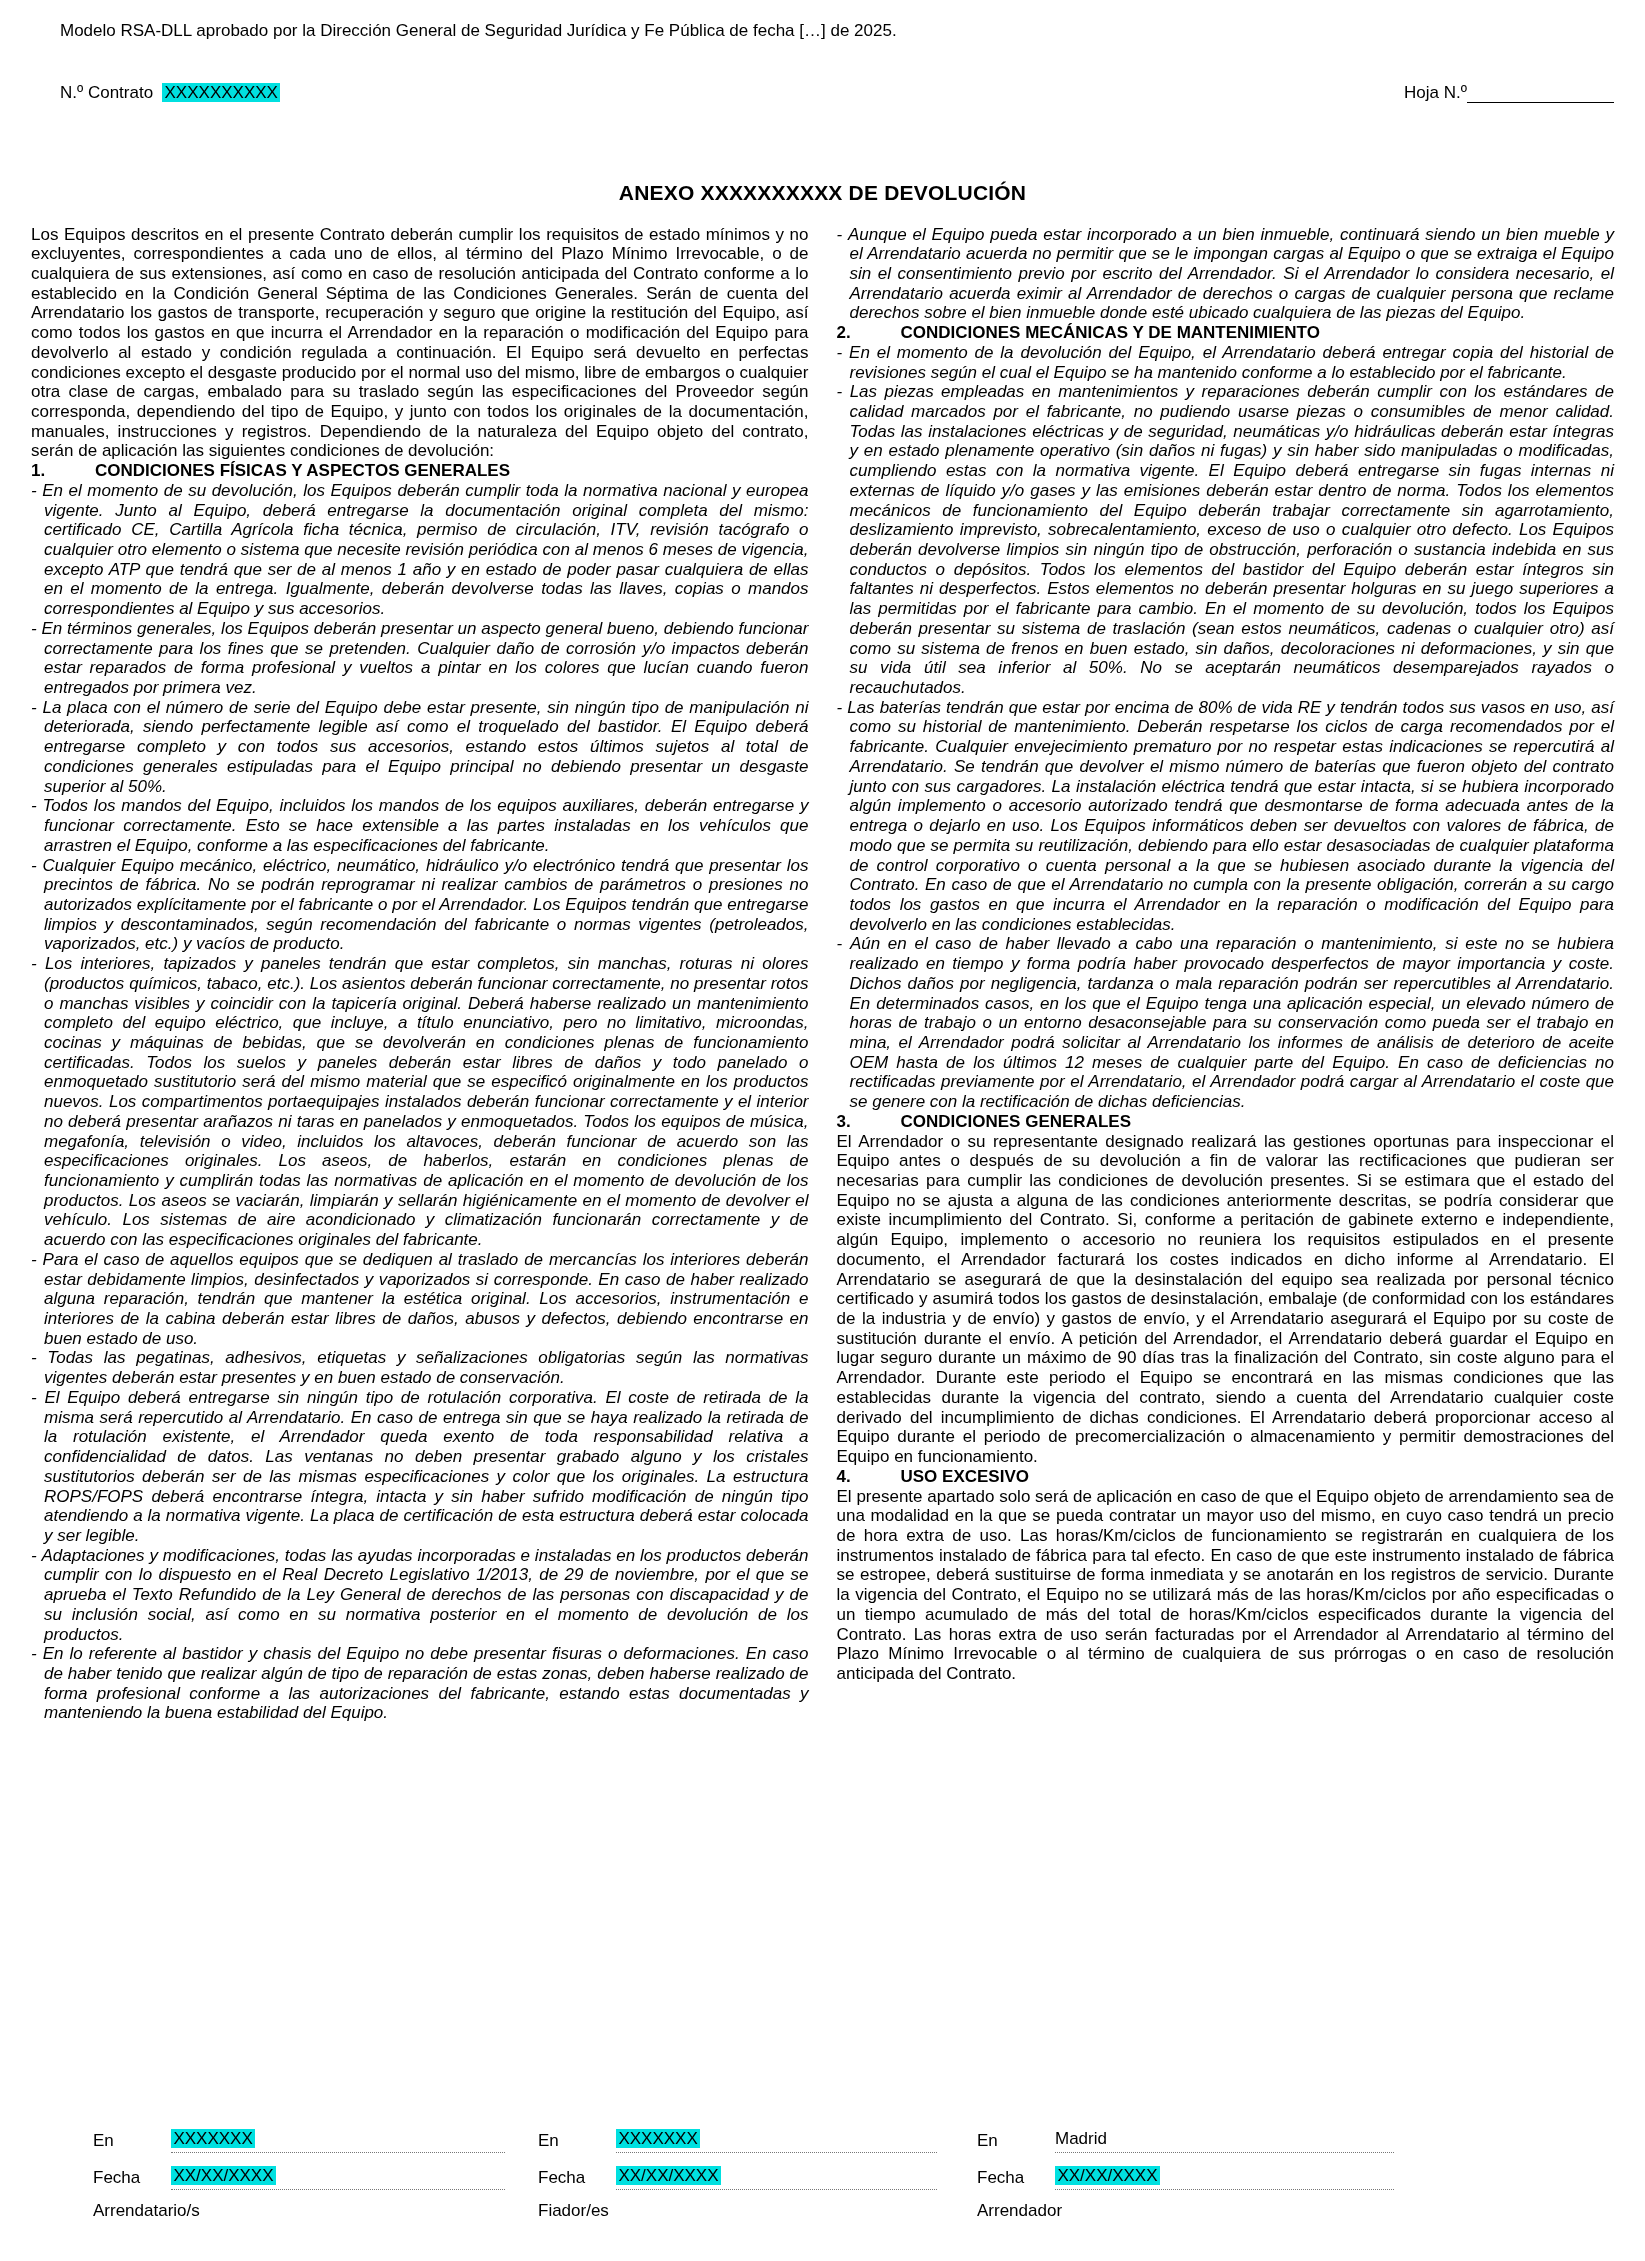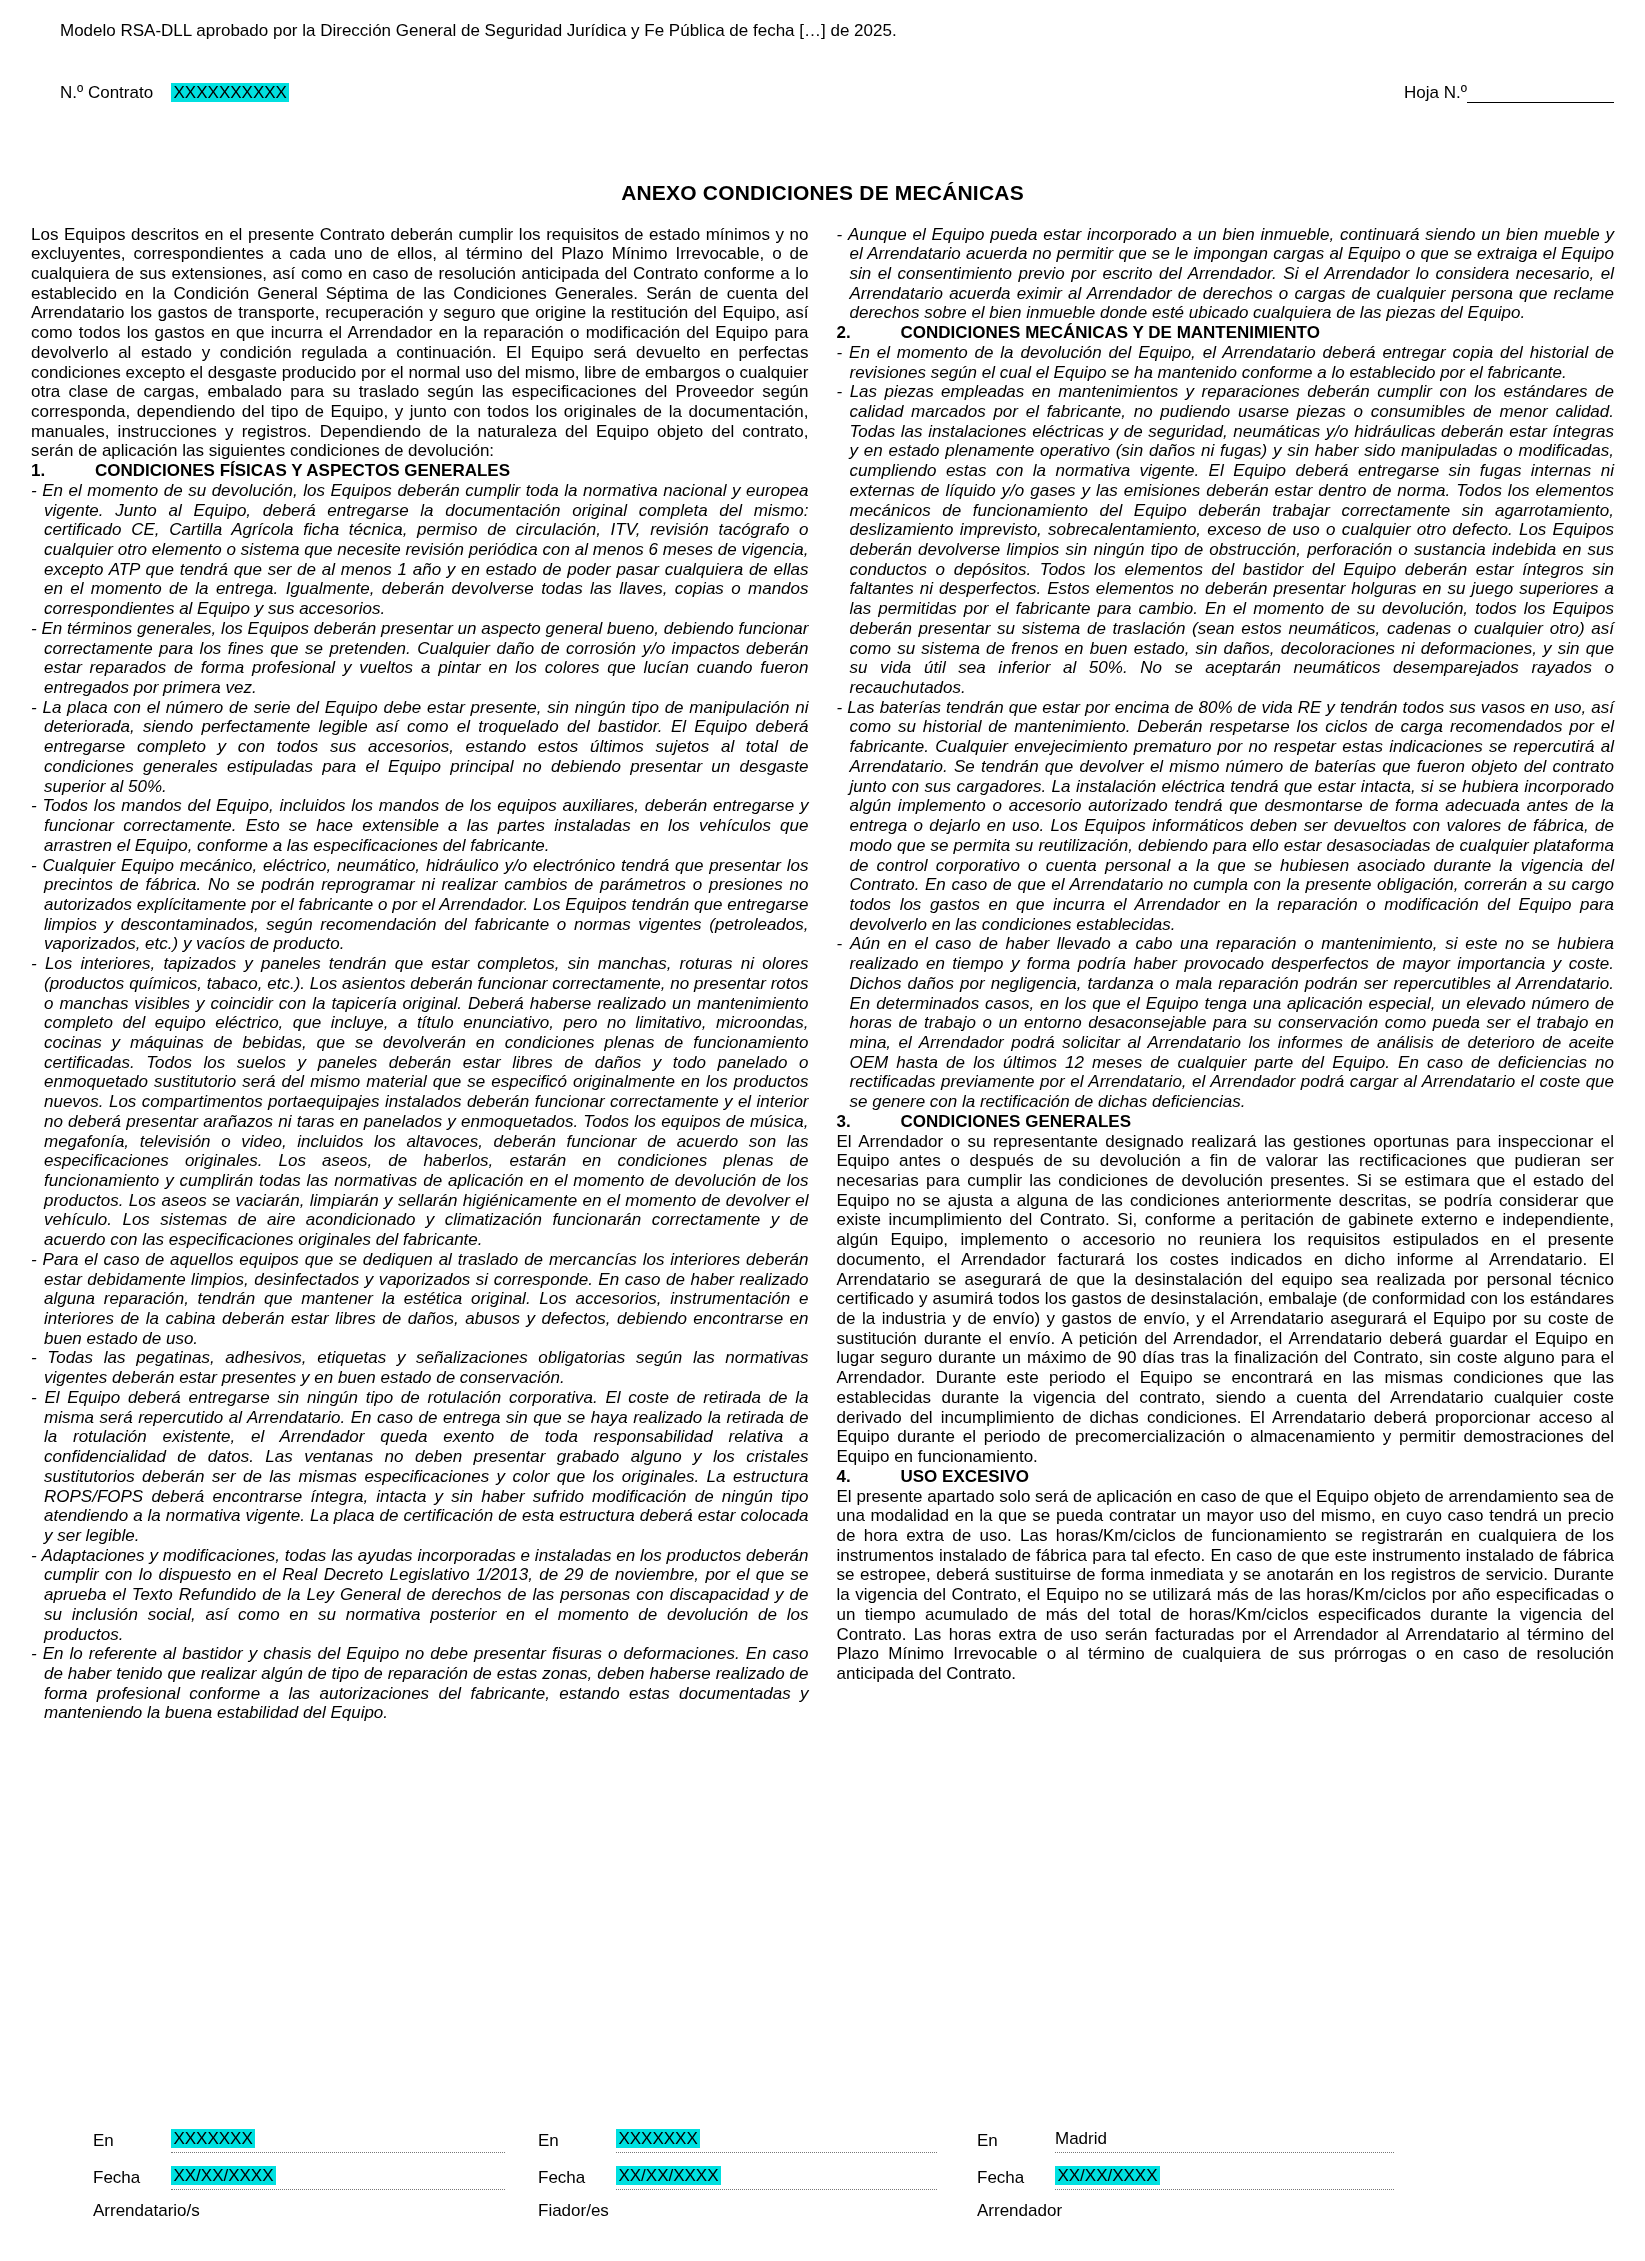--- a/index.html
+++ b/index.html
@@ -15,21 +15,21 @@
   }
   .page { position: absolute; inset: 0; padding: 21px 31px 0 31px; }
 
   .model-line { font-size: 17px; padding-left: 29px; }
 
   .header-row {
     display: flex; justify-content: space-between; align-items: flex-end;
     margin-top: 42px; padding-left: 29px; font-size: 17px;
   }
   .hl { background: var(--hl); padding: 0 2.4px; }
-  .contract-line .hl { margin-left: 18px; }
+  .contract-line .hl { margin-left: 9px; }
   .sheet-blank { display: inline-block; width: 147px; border-bottom: 1.6px solid #000; height: 18px; vertical-align: bottom; }
 
   .doc-title {
     text-align: center; font-weight: bold; font-size: 21px;
     margin-top: 78px; letter-spacing: 0.2px;
     font-family: "Liberation Sans", sans-serif;
   }
 
   .columns { display: flex; gap: 28px; margin-top: 19.5px; }
   .col { flex: 1 1 0; font-size: 17px; line-height: 1.16; text-align: justify; }
@@ -60,21 +60,21 @@
 
   <div class="header-row">
     <div class="contract-line">
       <span>N.º Contrato</span><span class="hl">XXXXXXXXXX</span>
     </div>
     <div class="sheet-line-wrap">
       <span>Hoja N.º</span><span class="sheet-blank"></span>
     </div>
   </div>
 
-  <h1 class="doc-title">ANEXO CONDICIONES DE MECÁNICAS</h1>
+  <h1 class="doc-title">ANEXO XXXXXXXXXX DE DEVOLUCIÓN</h1>
 
   <div class="columns">
     <div class="col" id="col-left">
         <div class="para">Los Equipos descritos en el presente Contrato deberán cumplir los requisitos de estado mínimos y no excluyentes, correspondientes a cada uno de ellos, al término del Plazo Mínimo Irrevocable, o de cualquiera de sus extensiones, así como en caso de resolución anticipada del Contrato conforme a lo establecido en la Condición General Séptima de las Condiciones Generales. Serán de cuenta del Arrendatario los gastos de transporte, recuperación y seguro que origine la restitución del Equipo, así como todos los gastos en que incurra el Arrendador en la reparación o modificación del Equipo para devolverlo al estado y condición regulada a continuación. El Equipo será devuelto en perfectas condiciones excepto el desgaste producido por el normal uso del mismo, libre de embargos o cualquier otra clase de cargas, embalado para su traslado según las especificaciones del Proveedor según corresponda, dependiendo del tipo de Equipo, y junto con todos los originales de la documentación, manuales, instrucciones y registros. Dependiendo de la naturaleza del Equipo objeto del contrato, serán de aplicación las siguientes condiciones de devolución:</div>
         <div class="sec-heading">
           <span class="sec-num">1.</span>
           <span>CONDICIONES FÍSICAS Y ASPECTOS GENERALES</span>
         </div>
         <div class="hang-item">En el momento de su devolución, los Equipos deberán cumplir toda la normativa nacional y europea vigente. Junto al Equipo, deberá entregarse la documentación original completa del mismo: certificado CE, Cartilla Agrícola ficha técnica, permiso de circulación, ITV, revisión tacógrafo o cualquier otro elemento o sistema que necesite revisión periódica con al menos 6 meses de vigencia, excepto ATP que tendrá que ser de al menos 1 año y en estado de poder pasar cualquiera de ellas en el momento de la entrega. Igualmente, deberán devolverse todas las llaves, copias o mandos correspondientes al Equipo y sus accesorios.</div>
         <div class="hang-item">En términos generales, los Equipos deberán presentar un aspecto general bueno, debiendo funcionar correctamente para los fines que se pretenden. Cualquier daño de corrosión y/o impactos deberán estar reparados de forma profesional y vueltos a pintar en los colores que lucían cuando fueron entregados por primera vez.</div>

